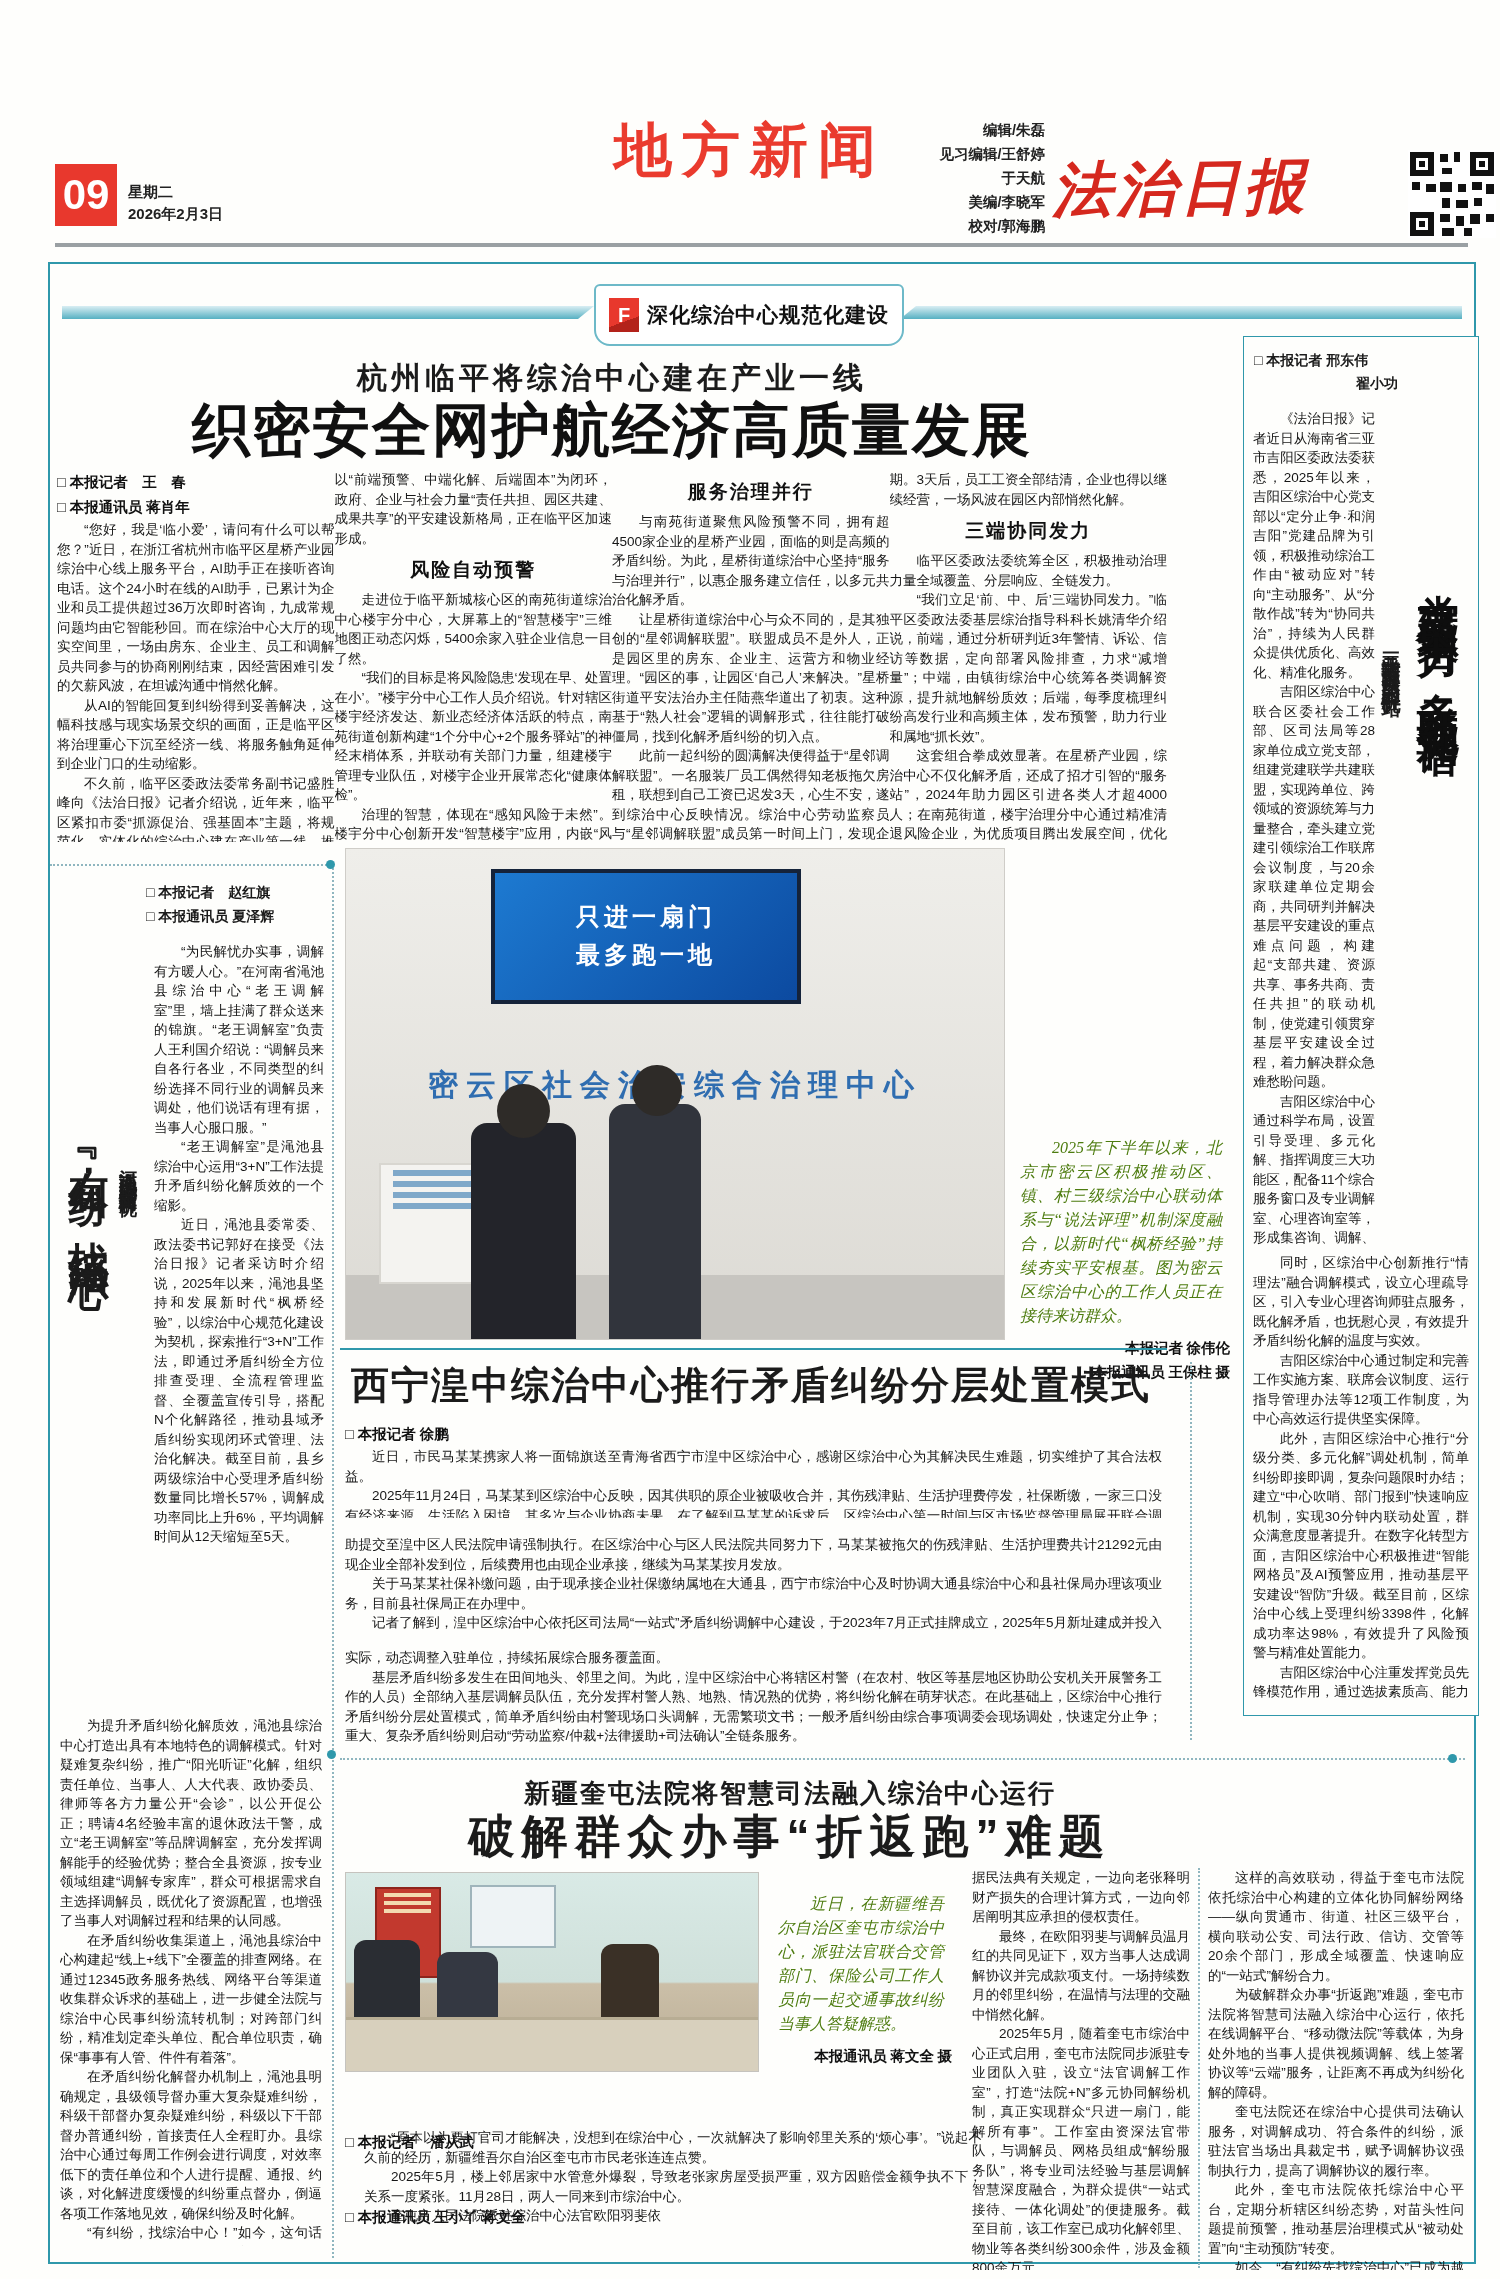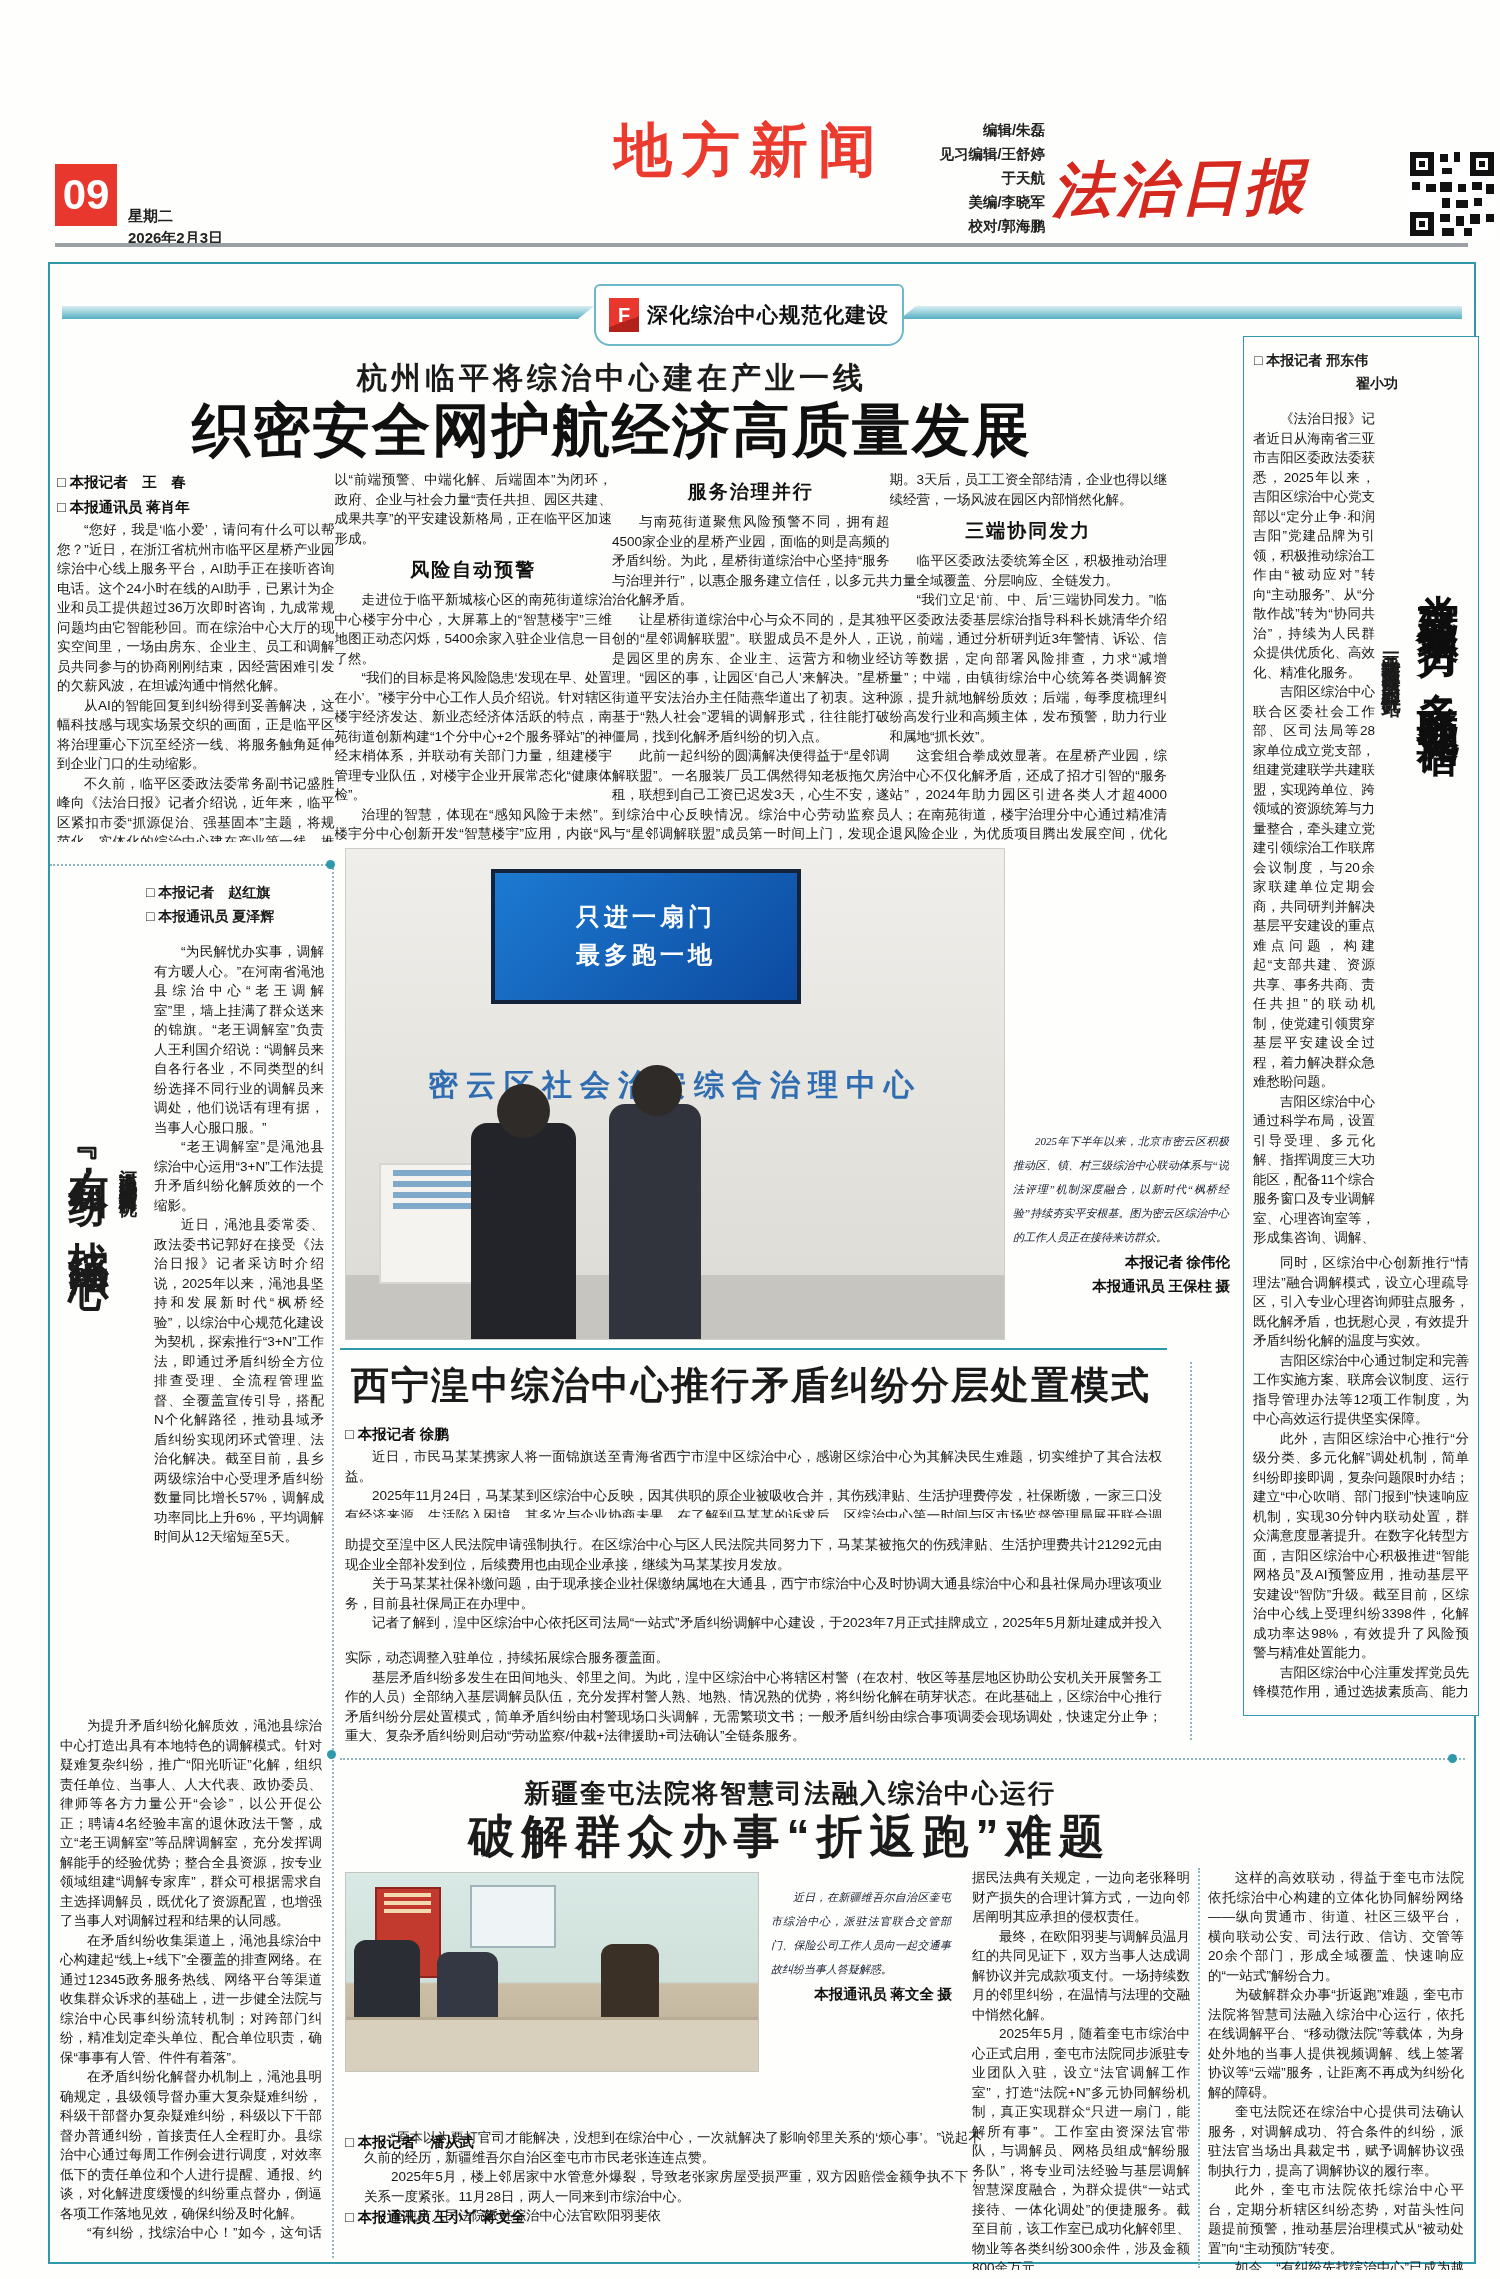--- a/index.html
+++ b/index.html
@@ -3,21 +3,21 @@
 <meta charset="utf-8">
 <style>
   html,body{margin:0;padding:0;background:#ffffff;}
   .page{position:relative;width:1500px;height:2279px;background:#fefefc;overflow:hidden;
         font-family:"Liberation Sans","DejaVu Sans",sans-serif;color:#1b1b1b;}
   .abs{position:absolute;}
 
   
   .pagenum{left:55px;top:164px;width:62px;height:62px;background:#e8382d;color:#fff;
            font-size:42px;font-weight:900;display:flex;align-items:center;justify-content:center;}
-  .dateblk{left:128px;top:181px;font-size:15px;font-weight:700;line-height:22px;color:#222;margin-top:24px;}
+  .dateblk{left:128px;top:181px;font-size:15px;font-weight:700;line-height:22px;color:#222;}
   .section-title{left:0;top:112px;width:1500px;text-align:center;color:#ea3b2e;
                  font-size:58px;font-weight:900;letter-spacing:10px;}
   .editors{right:455px;top:118px;width:240px;text-align:right;font-size:14.5px;
            font-weight:700;line-height:24px;color:#222;}
   .masthead{left:1052px;top:148px;width:350px;color:#d5281e;font-family:"Liberation Serif","DejaVu Serif",serif;
             font-style:italic;font-weight:900;font-size:60px;letter-spacing:4px;transform:rotate(-1deg);}
   .qr{left:1408px;top:150px;}
   .header-rule{left:55px;top:243px;width:1413px;height:4px;background:#9aa0a3;}
 
   
@@ -52,22 +52,22 @@
              border:4px solid #15233a;color:#fff;display:flex;flex-direction:column;align-items:center;justify-content:center;gap:6px;}
   .p1-screen div{font-size:24px;font-weight:700;letter-spacing:4px;}
   .p1-walltitle{position:absolute;left:2%;top:44%;width:96%;text-align:center;color:#2f6db0;
                 font-size:30px;font-weight:900;letter-spacing:8px;}
   .p1-floor{position:absolute;left:0;bottom:0;width:100%;height:13%;background:#c7c5c0;}
   .p1-rack{position:absolute;left:5%;top:64%;width:18%;height:24%;background:#f4f3f0;border:2px solid #d8d6d0;}
   .p1-rack i{display:block;height:6px;margin:5px 10%;background:#7fa8c9;}
   .p1-person{position:absolute;border-radius:16px 16px 0 0;background:#23242a;}
   .p1-head{position:absolute;border-radius:50%;background:#2e2b28;}
   .caption1{left:1012px;top:1128px;width:218px;}
-  .cap{font-family:"Liberation Serif","DejaVu Serif",serif;font-style:italic;font-size:11px;line-height:24px;
-       text-align:justify;text-indent:2em;color:#0f172a;margin:1px;}
+  .cap{font-family:"Liberation Serif","DejaVu Serif",serif;font-style:italic;font-size:16px;line-height:24px;
+       text-align:justify;text-indent:2em;color:#4d7c0f;margin:8px;}
   .credit{font-family:"Liberation Serif","DejaVu Serif",serif;font-weight:700;font-size:14.5px;line-height:24px;text-align:right;color:#111;}
 
   .teal-rule{left:340px;top:1348px;width:827px;height:2px;background:#2f98ab;}
 
   
   .xn-head{left:340px;top:1360px;width:822px;text-align:center;font-size:38px;font-weight:900;letter-spacing:2px;}
   .xn-cols{left:345px;top:1422px;width:817px;height:322px;display:flex;gap:17px;flex-direction:column;}
   .xn-cols .col{flex:1;overflow:hidden;}
   .vdots{border-left:2px dotted #8fb6bf;}
 

